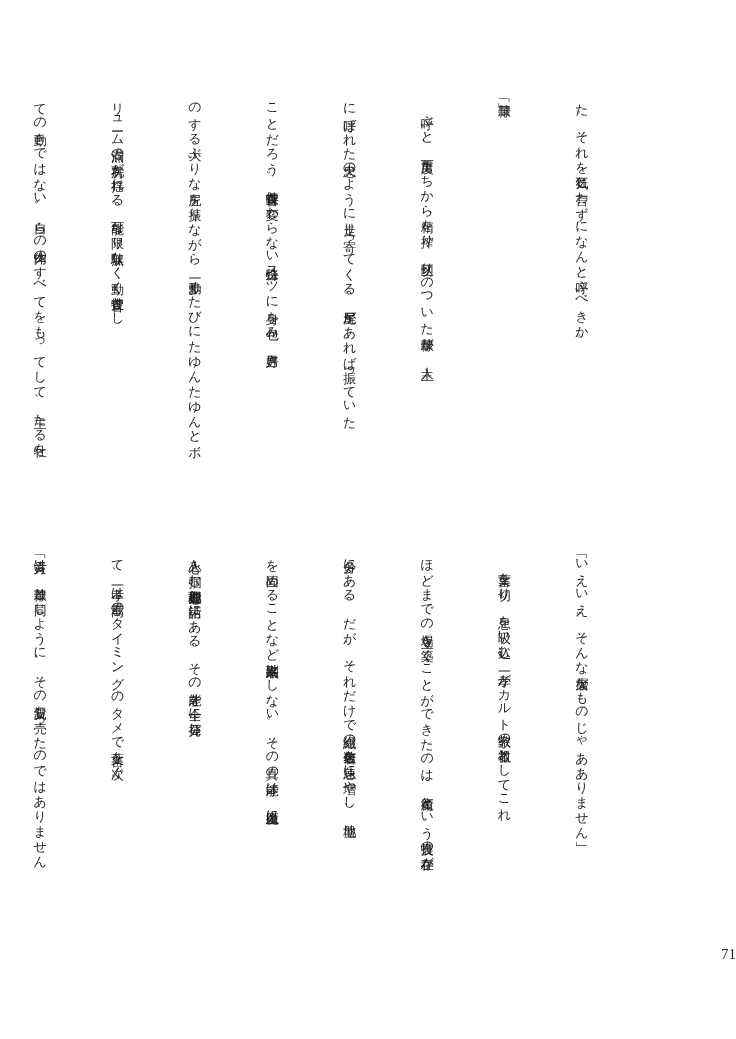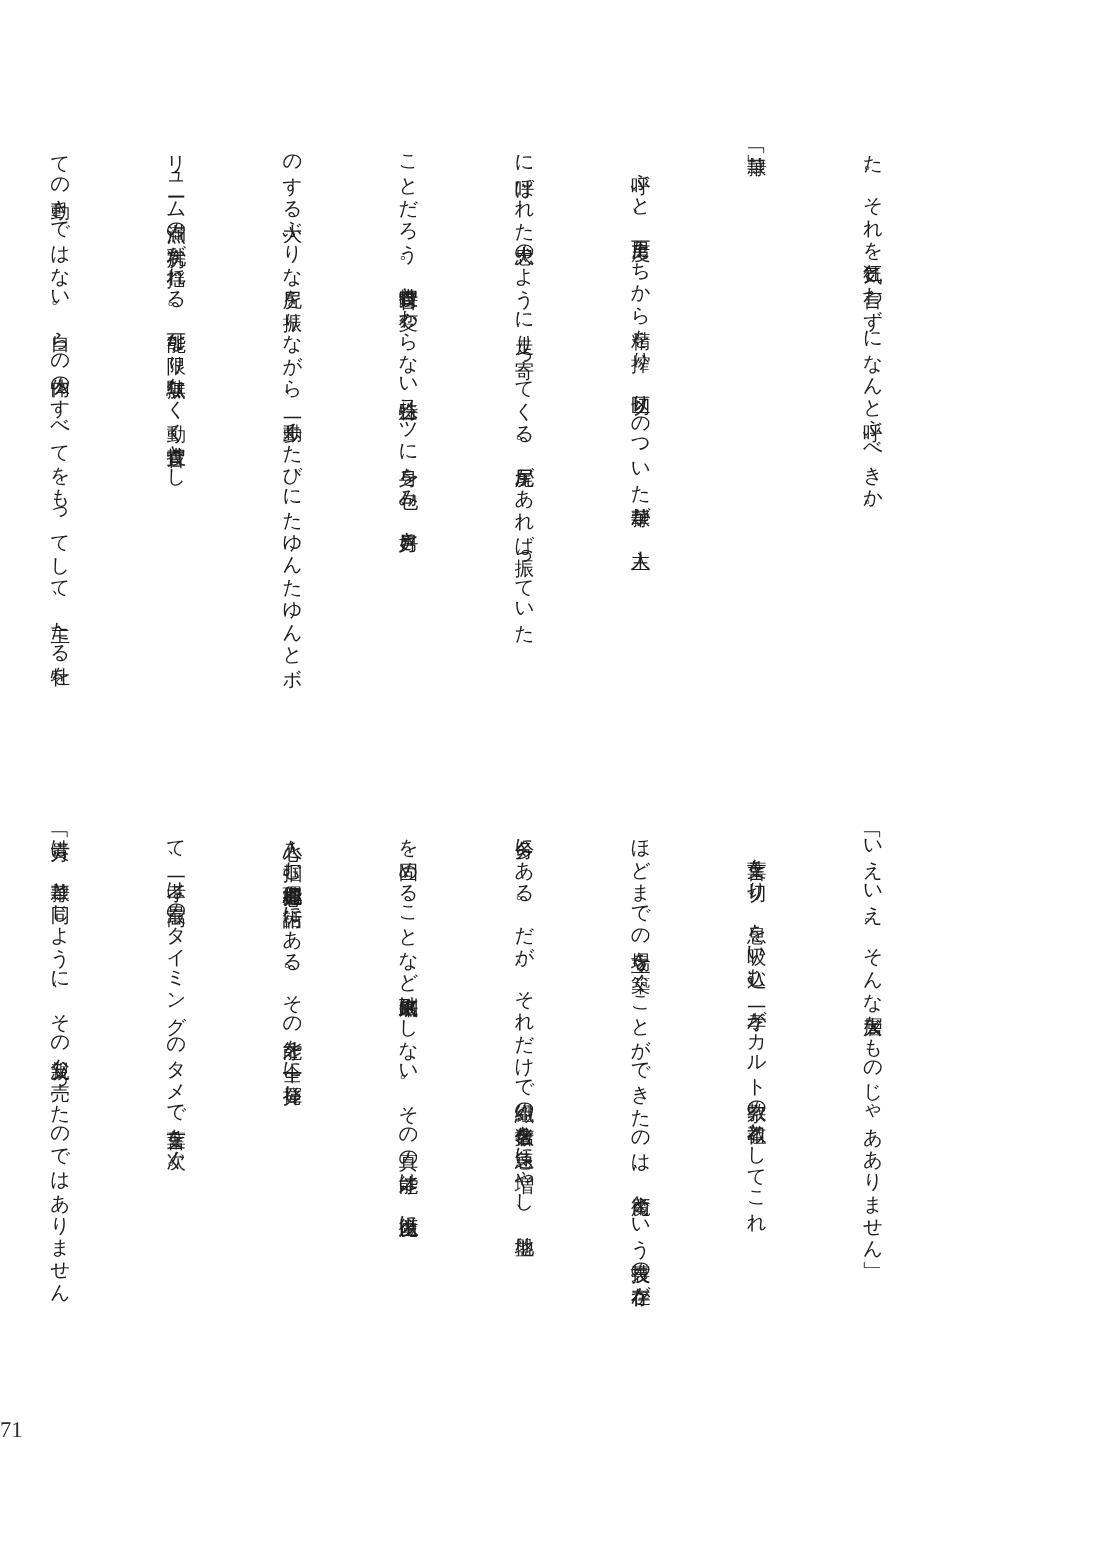--- a/index.html
+++ b/index.html
@@ -31,21 +31,21 @@
   .vblock.bottom { top: 550px; }
   .line {
     margin: 0;
     padding: 0;
   }
   .page-number {
     position: absolute;
     top: 946px;
     left: 0;
     width: 100%;
-    text-align: left;
+    text-align: right;
     font-size: 15px;
     color: #2a2a2a;
   }
 </style>
 </head>
 <body>
 
 <div class="page">
 
   <div class="vblock top">

